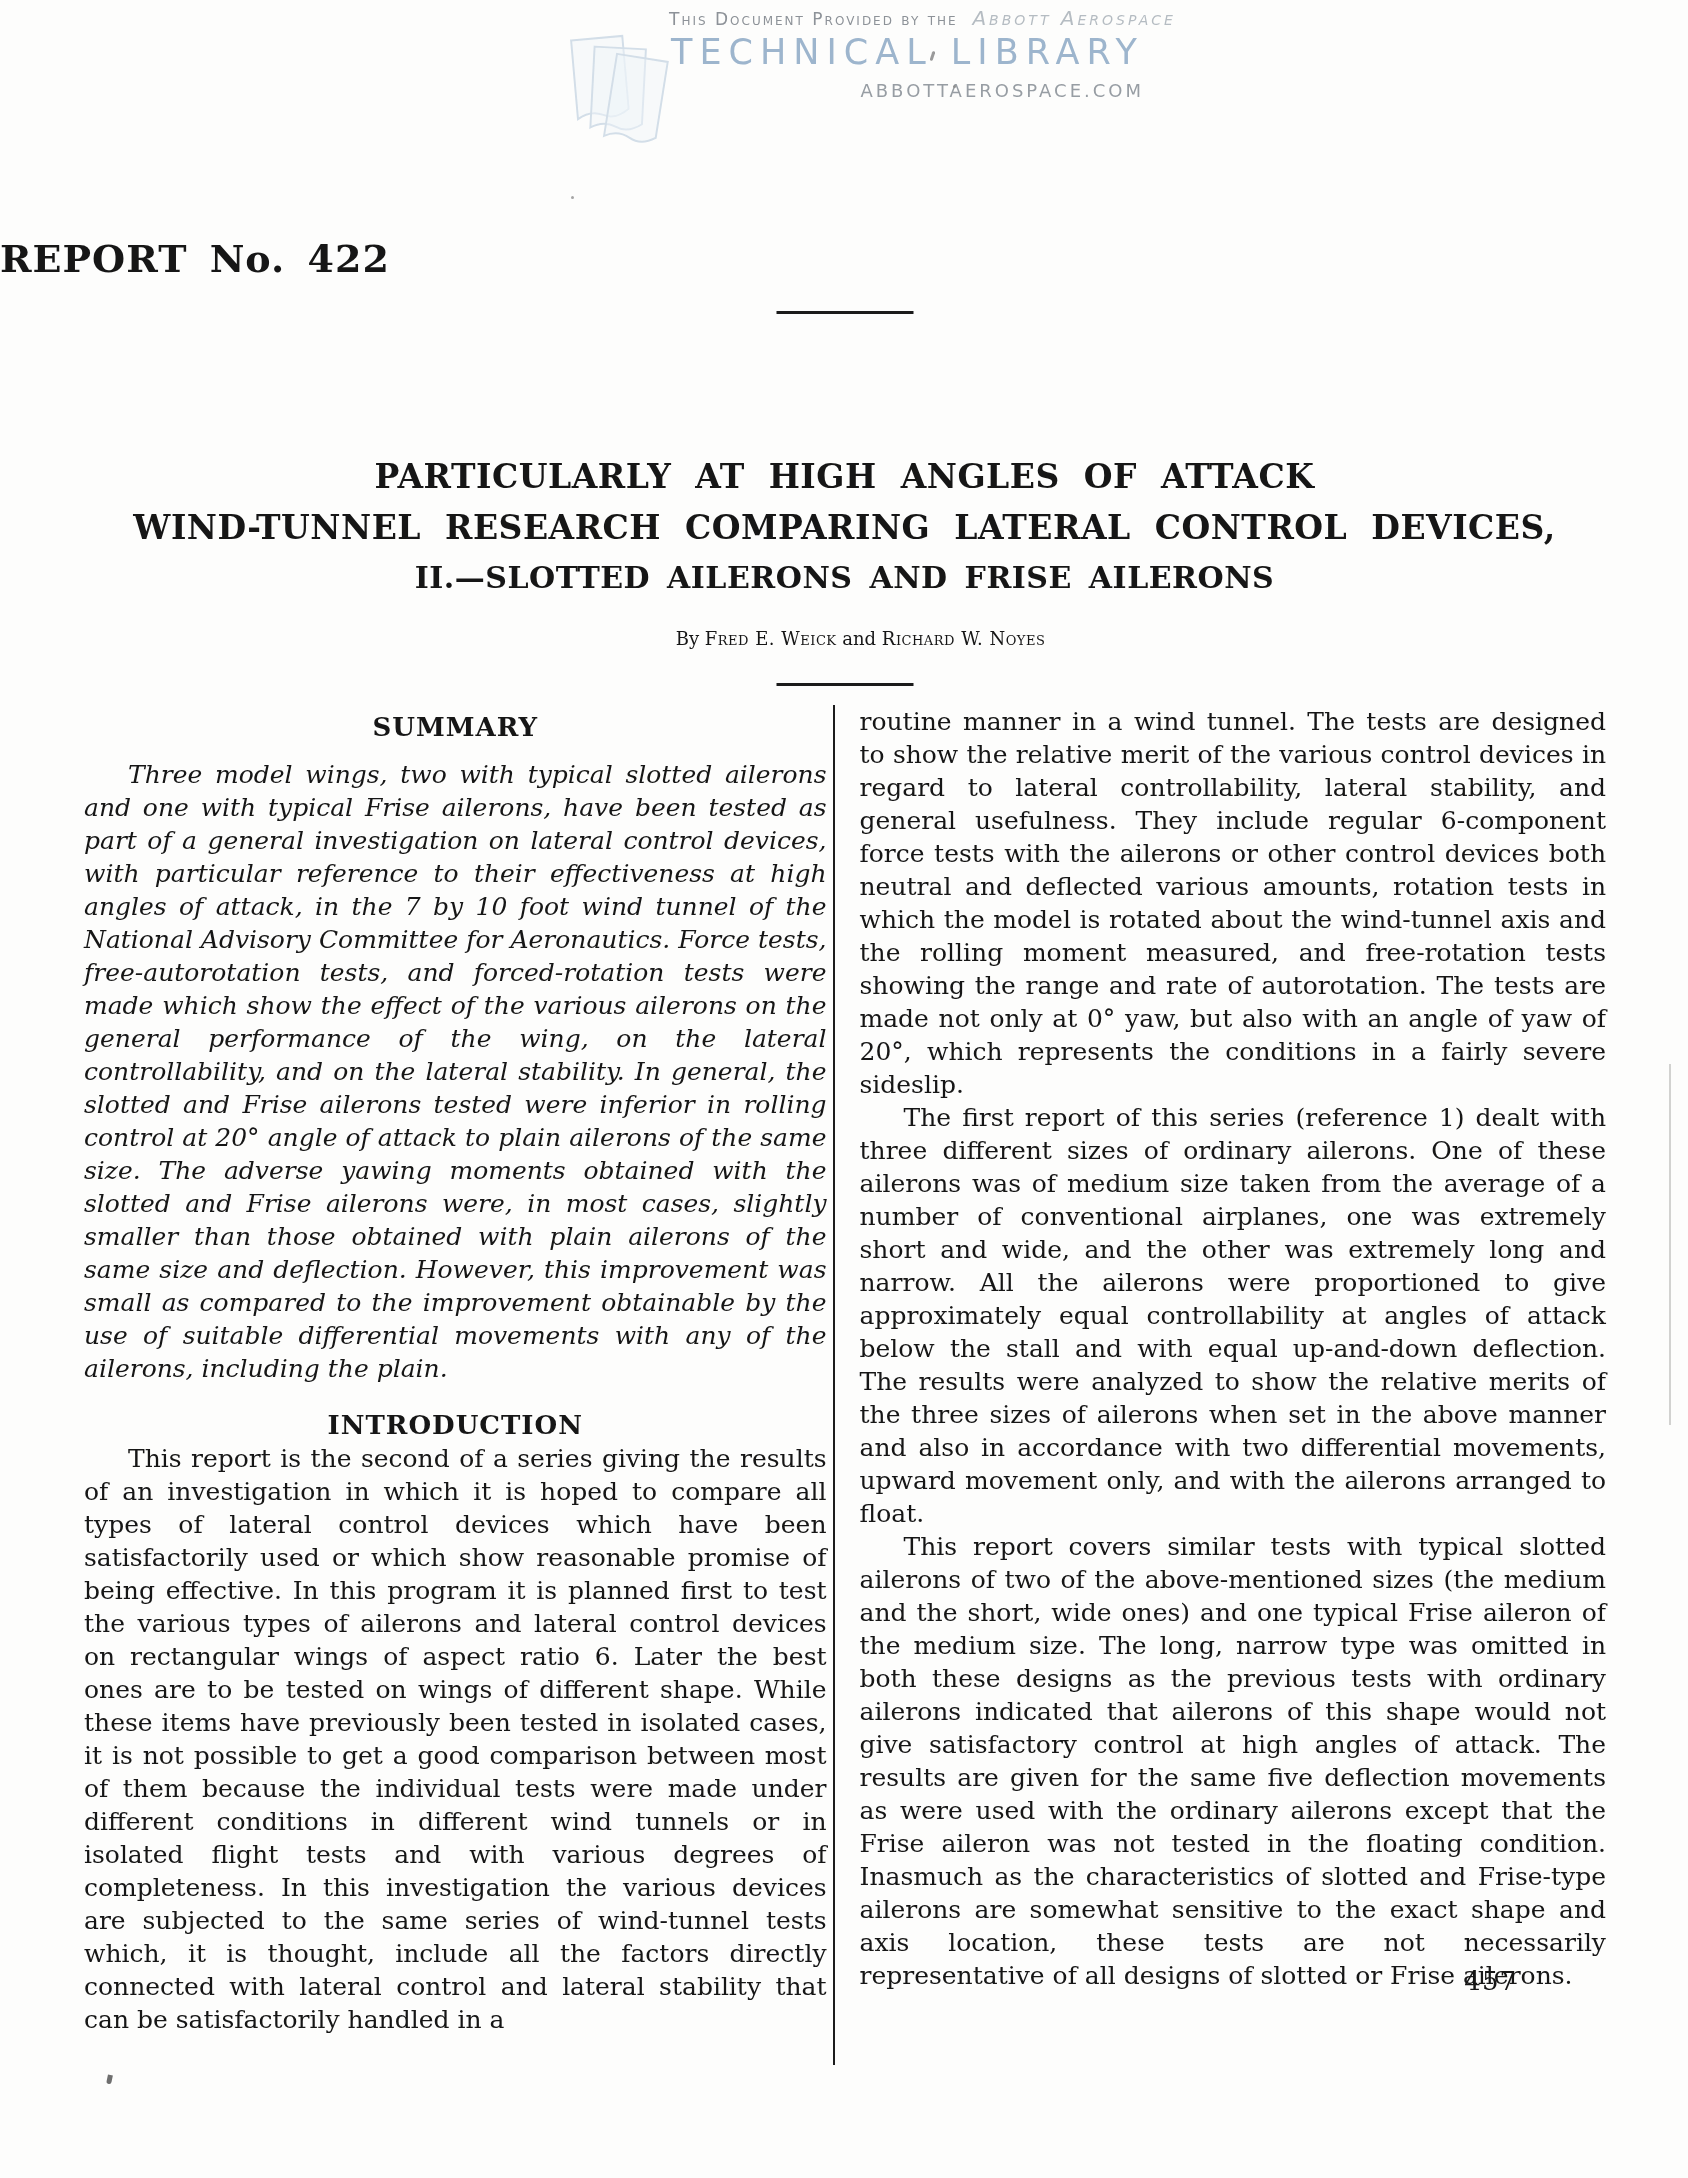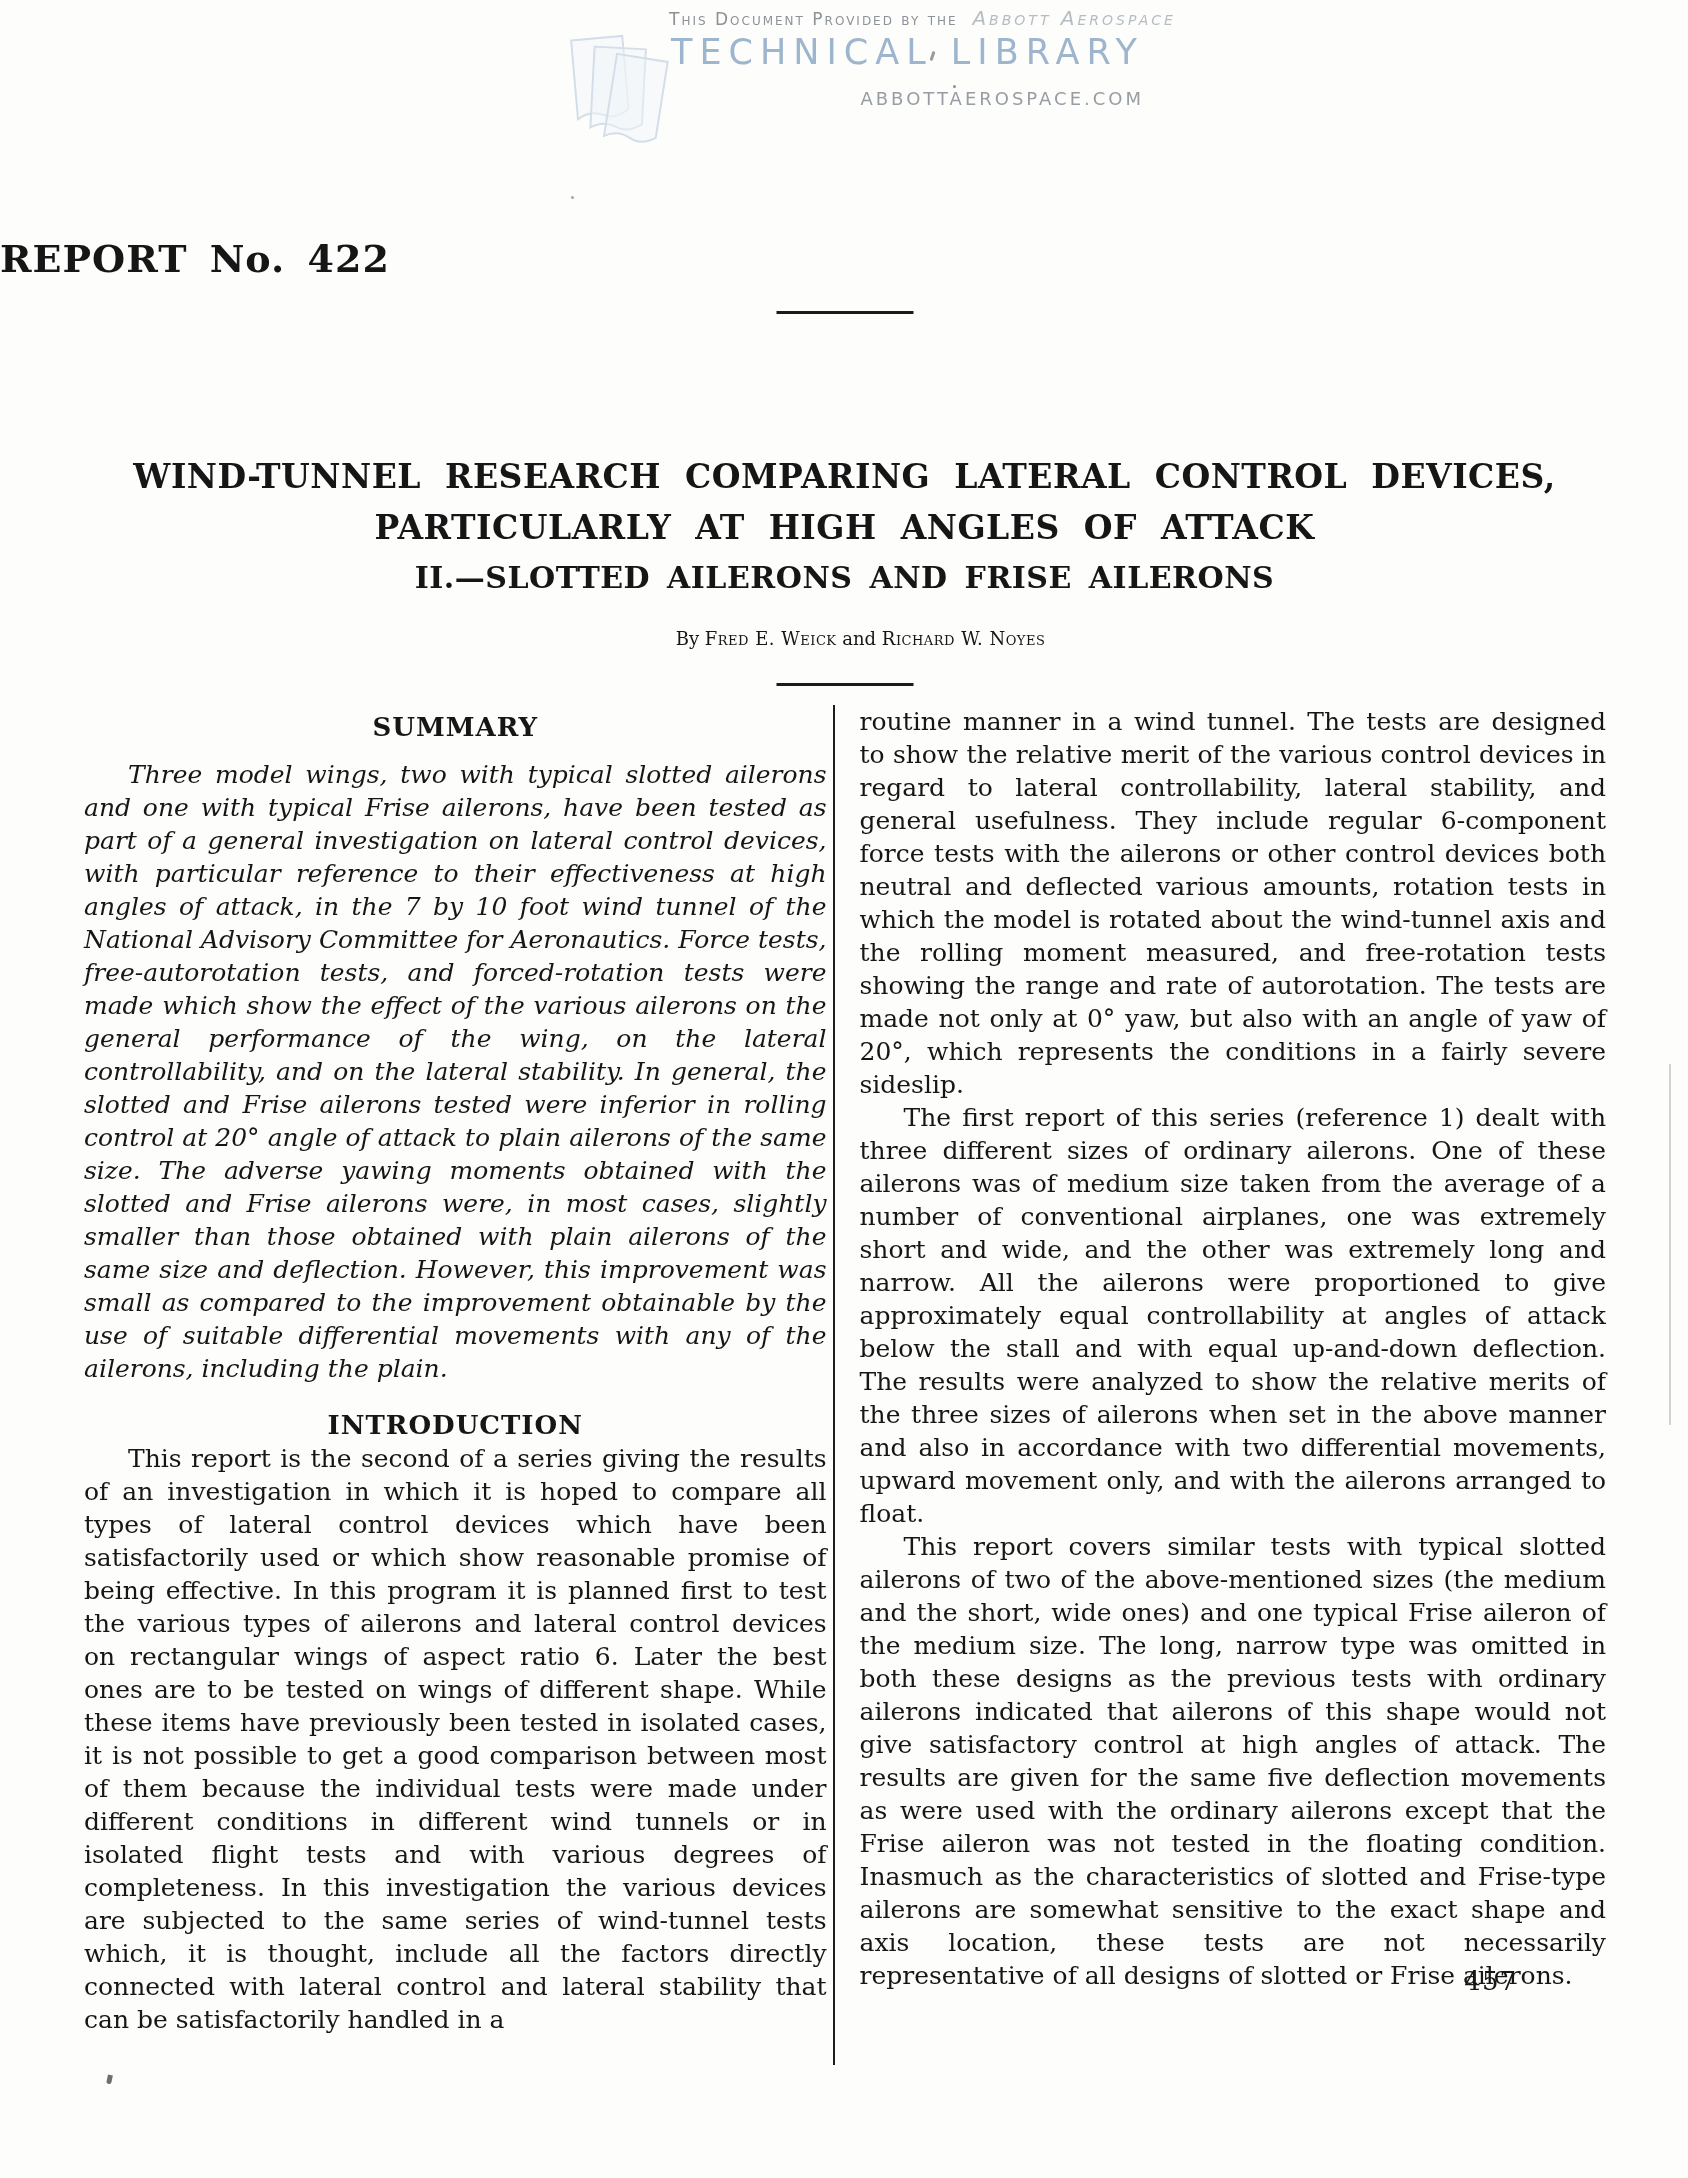--- a/index.html
+++ b/index.html
@@ -28,21 +28,21 @@
   }
   .wm-line1 .wm-brand{font-size:20px;color:#b5bcc2;letter-spacing:3px;font-style:italic;}
   .wm-line2{
     font-family:"DejaVu Sans","Liberation Sans",sans-serif;
     font-size:35px;letter-spacing:7px;color:#9db5cd;
     margin-top:2px;white-space:nowrap;
   }
   .wm-line3{
     font-family:"DejaVu Sans","Liberation Sans",sans-serif;
     font-size:18px;letter-spacing:3px;color:#979da3;
-    margin-top:16px;white-space:nowrap;
+    margin-top:8px;white-space:nowrap;
   }
 
   
   .report-no{
     position:absolute;top:236px;left:0;right:0;
     text-align:left;font-size:38px;font-weight:bold;
     letter-spacing:1px;word-spacing:8px;
   }
   .rule{
     position:absolute;left:50%;transform:translateX(-50%);
@@ -119,22 +119,22 @@
       <div class="wm-line1"><span>This Document Provided by the</span>&nbsp;&nbsp;<span class="wm-brand">Abbott Aerospace</span></div>
       <div class="wm-line2">TECHNICAL LIBRARY</div>
       <div class="wm-line3">ABBOTTAEROSPACE.COM</div>
     </div>
   </header>
 
   <div class="report-no">REPORT No. 422</div>
   <div class="rule rule-1"></div>
 
   <div class="main-title">
+    <div>PARTICULARLY AT HIGH ANGLES OF ATTACK</div>
     <div>WIND-TUNNEL RESEARCH COMPARING LATERAL CONTROL DEVICES,</div>
-    <div>PARTICULARLY AT HIGH ANGLES OF ATTACK</div>
   </div>
 
   <div class="sub-title">II.—SLOTTED AILERONS AND FRISE AILERONS</div>
 
   <div class="byline"><span>By </span><span class="sc">Fred E. Weick</span><span> and </span><span class="sc">Richard W. Noyes</span></div>
 
   <div class="rule rule-2"></div>
 
   <div class="columns">
 

